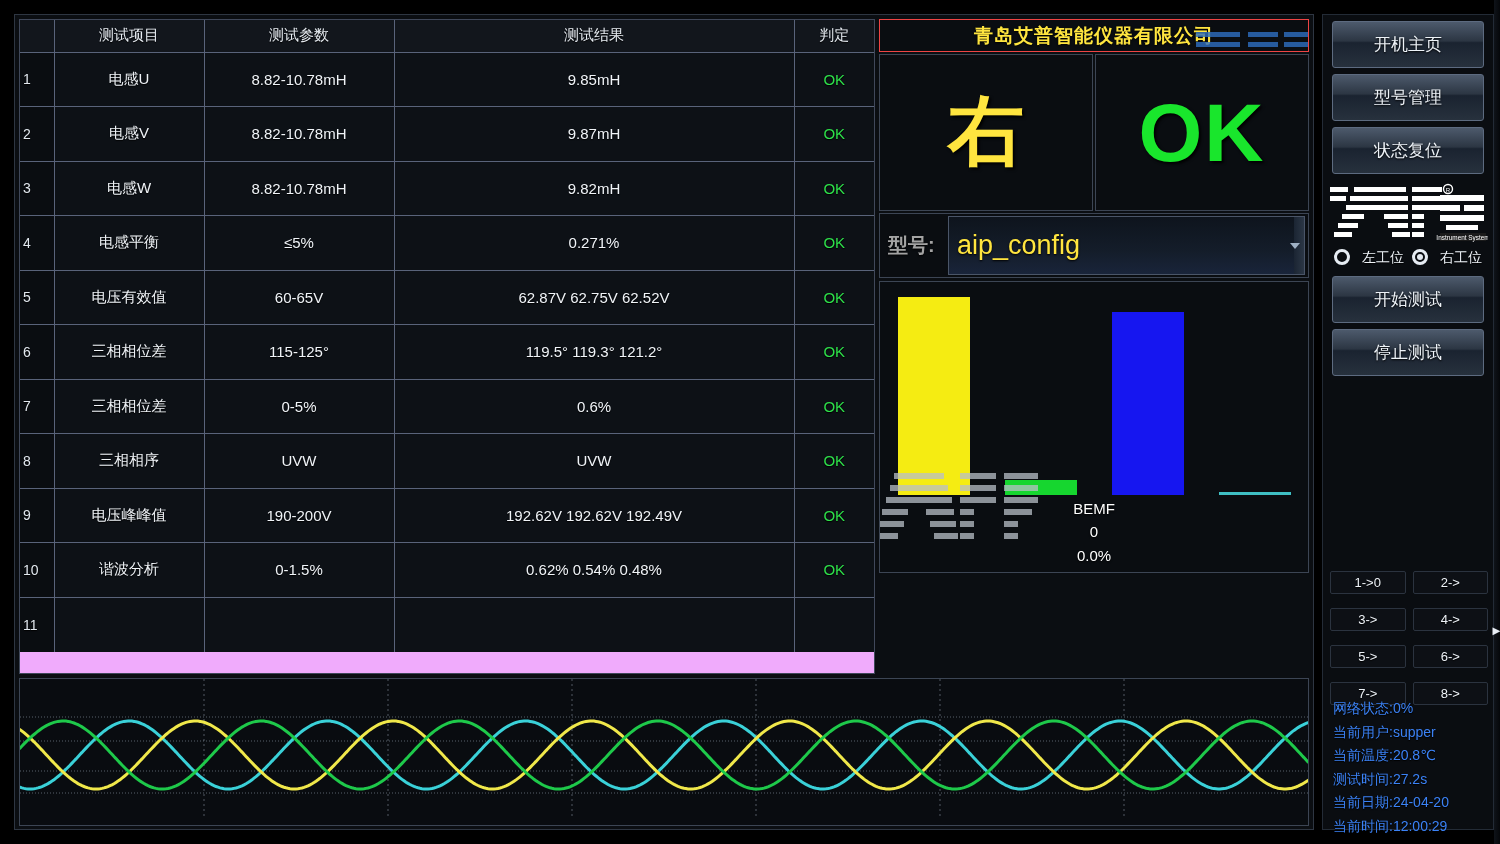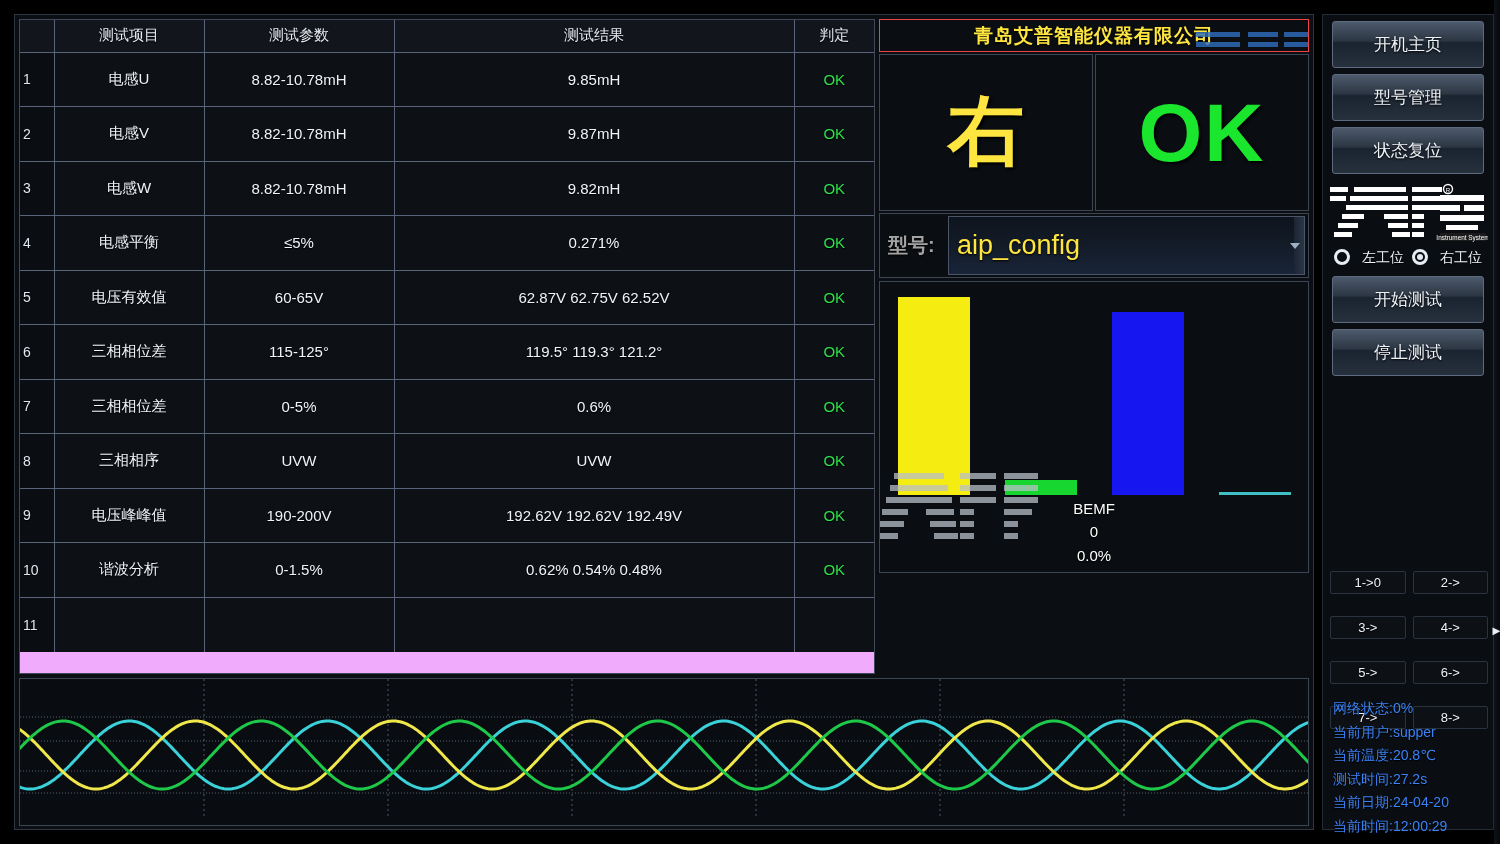--- a/index.html
+++ b/index.html
@@ -180,21 +180,21 @@
     display: flex; align-items: center; justify-content: center;
   }
   .radio-dot.on::after {
     content: ''; width: 6px; height: 6px; border-radius: 50%; background: #e6ecf3;
   }
   .radio-label { color: #eef3f8; font-size: 14px; text-shadow: 0 1px 1px #000; }
 
   #numpad {
     position: absolute; left: 7px; top: 556px; width: 158px;
     display: grid; grid-template-columns: 1fr 1fr;
-    gap: 22px 7px;
+    gap: 14px 7px;
   }
   .nbtn {
     height: 23px; background: #0d1015;
     border: 1px solid #2b333f; border-radius: 2px;
     color: #eef3f8; font-size: 13px;
     display: flex; align-items: center; justify-content: center;
     text-shadow: 0 1px 1px #000; cursor: pointer;
   }
   #statlist {
     position: absolute; left: 10px; top: 682px; width: 160px;

